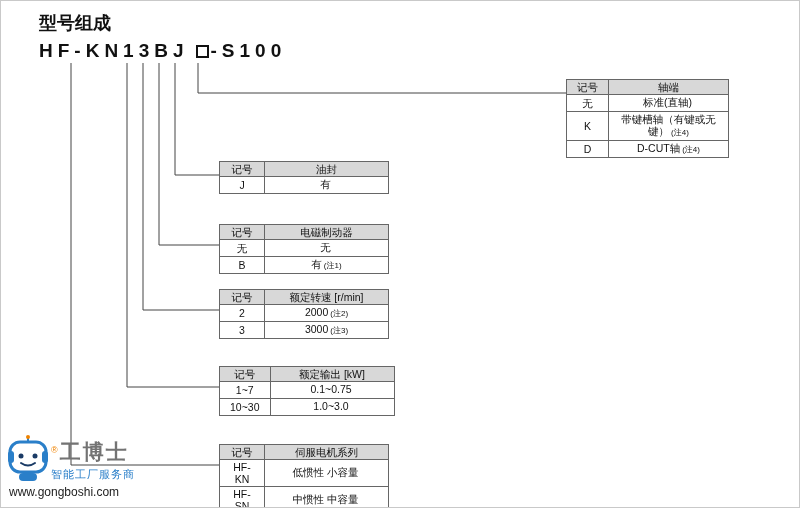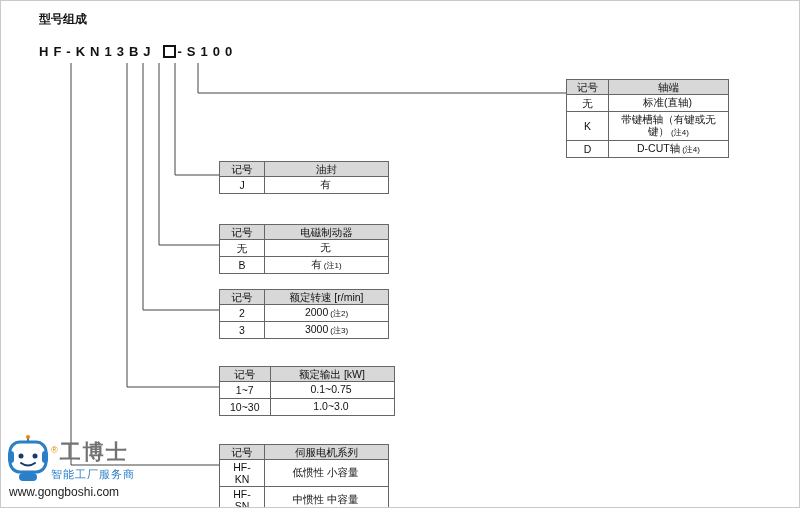--- a/index.html
+++ b/index.html
@@ -12,33 +12,33 @@
     height: 508px;
     background: #fff;
     border: 1px solid #c9c9c9;
     overflow: hidden;
   }
 
   .page-title {
     position: absolute;
     left: 38px;
     top: 10px;
-    font-size: 12px;
+    font-size: 18px;
     font-weight: bold;
     color: #111;
   }
 
   .model-line {
     position: absolute;
     left: 38px;
     top: 38px;
     height: 24px;
     display: flex;
     align-items: center;
-    font-size: 13px;
+    font-size: 19px;
     font-weight: bold;
     color: #111;
     letter-spacing: 5px;
     white-space: nowrap;
   }
   .model-box {
     display: inline-block;
     width: 13px;
     height: 13px;
     border: 2px solid #111;

